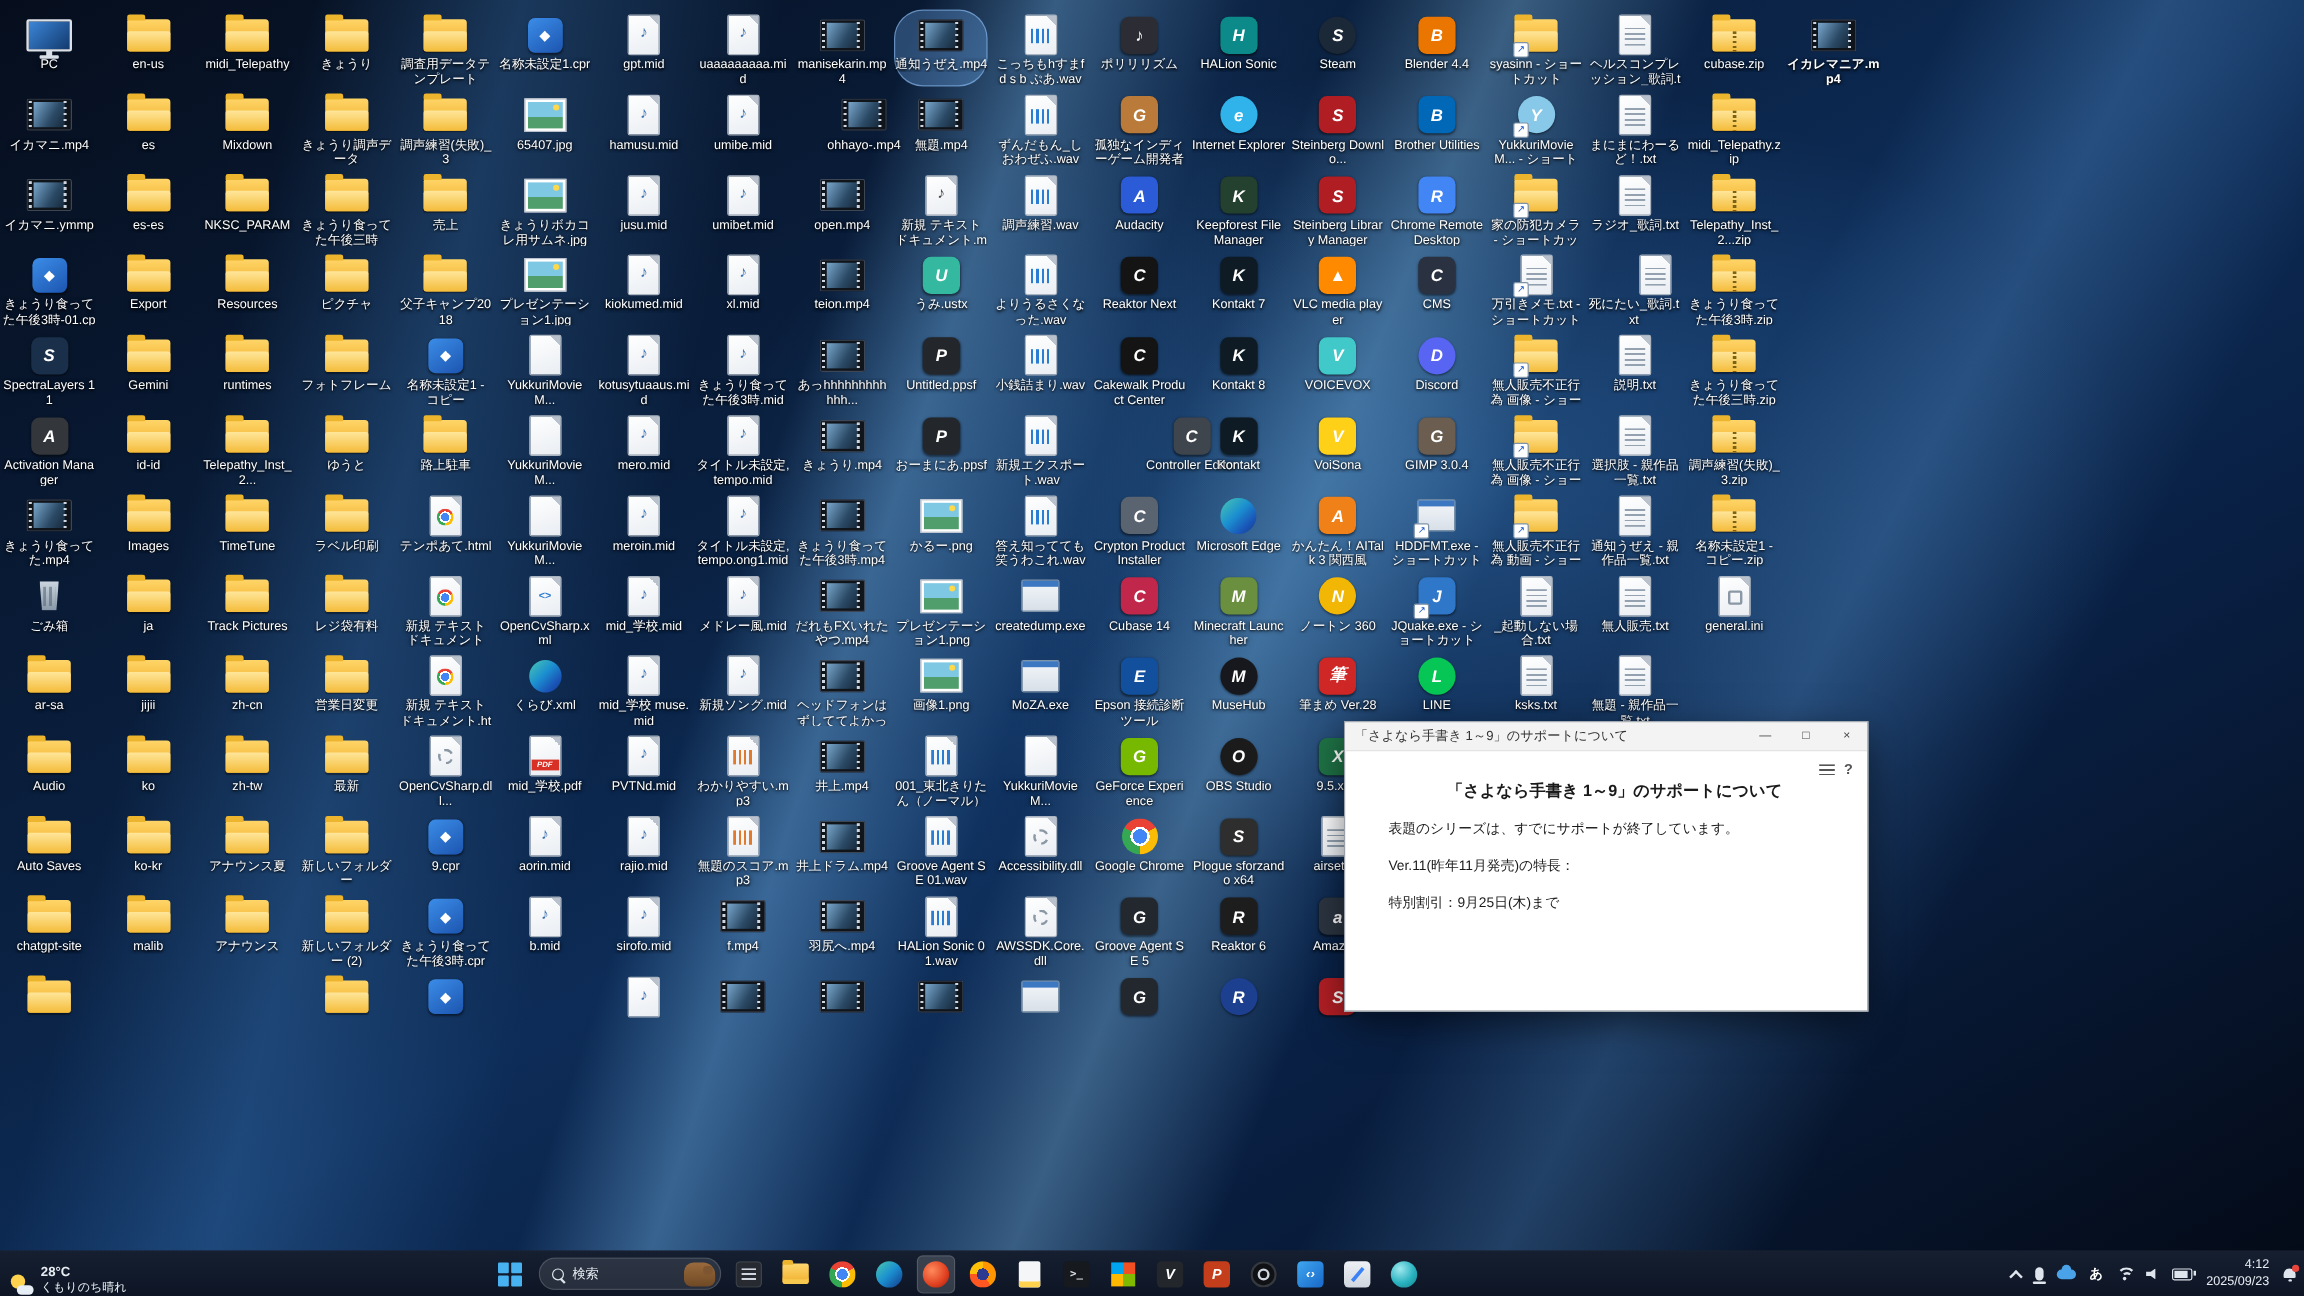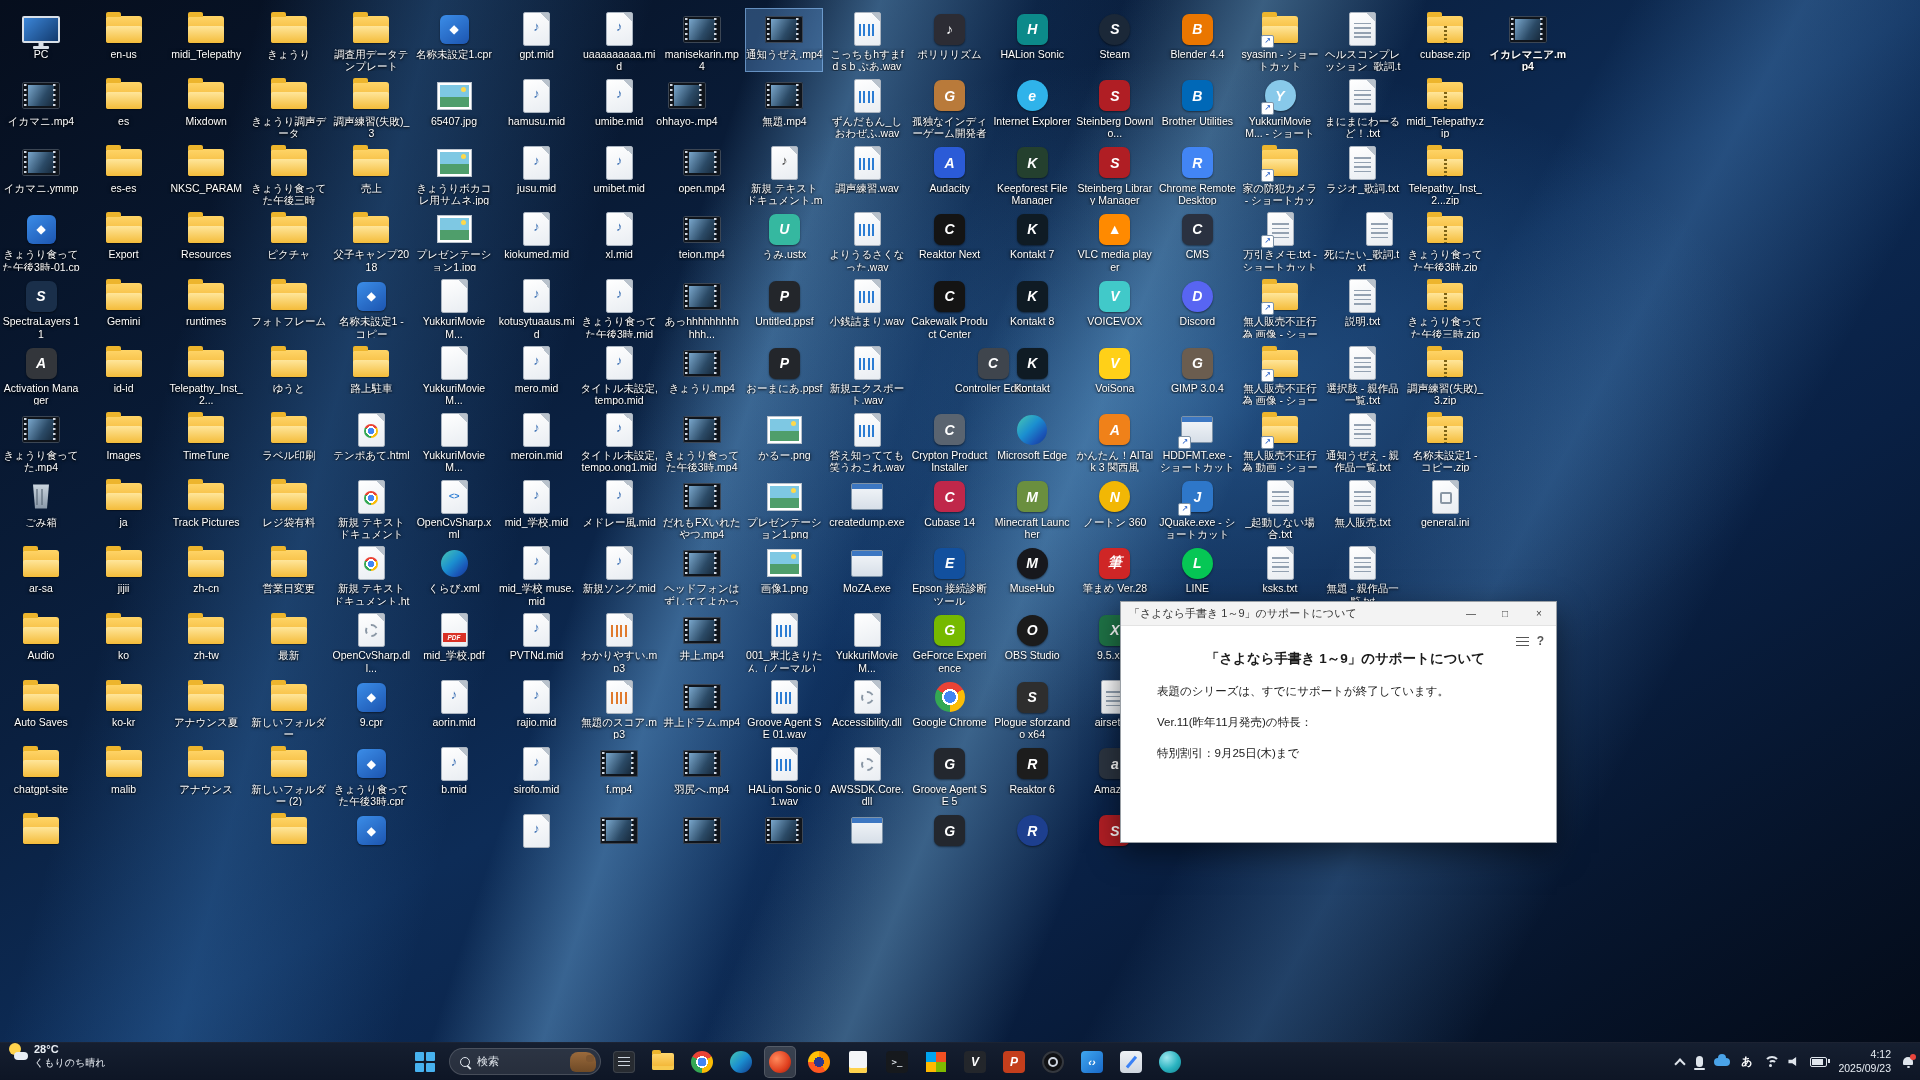--- a/index.html
+++ b/index.html
@@ -139,21 +139,21 @@
   .dlg-body p.ver{margin-top:12px;}
   .dlg-body ul{list-style:none;margin:2px 0 0;padding:0 0 0 18px;}
   .dlg-body li{position:relative;padding-left:12px;}
   .dlg-body li::before{content:'●';position:absolute;left:0;top:0;font-size:7px;line-height:19px;}
   .dlg-body p.foot{margin-top:12px;}
 
   
   .taskbar{position:absolute;left:0;right:0;bottom:0;height:37px;z-index:10;
     background:linear-gradient(rgba(22,32,50,.96),rgba(14,22,38,.98));
     border-top:1px solid rgba(255,255,255,.06);}
-  .weather{position:absolute;left:8px;top:0;bottom:0;display:flex;align-items:flex-start;gap:6px;}
+  .weather{position:absolute;left:8px;top:0;bottom:0;display:flex;align-items:flex-end;gap:6px;}
   .weather-ic{width:20px;height:18px;position:relative;display:inline-block;}
   .weather-ic::before{content:'';position:absolute;left:1px;top:0;width:12px;height:12px;border-radius:50%;background:#ffd34d;}
   .weather-ic::after{content:'';position:absolute;right:0;bottom:1px;width:14px;height:8px;border-radius:6px;background:#e8eef5;}
   .weather-text{color:#e8edf3;font-size:10px;line-height:1.25;}
   .weather-text b{font-size:11px;font-weight:bold;display:block;}
 
   .tb-center{position:absolute;left:408px;top:0;bottom:0;display:flex;align-items:center;gap:7px;}
   .start-btn{width:34px;height:32px;border:0;background:transparent;border-radius:5px;display:flex;
     align-items:center;justify-content:center;padding:0;}
   .winlogo{display:grid;grid-template-columns:9px 9px;grid-template-rows:9px 9px;gap:2px;}
@@ -815,21 +815,21 @@
           <i></i>
         </div>
         <div class="ilab">f.mp4</div>
       </div>
       <div class="dicon" style="left: 662.8px; top: 8px;">
         <div class="ig ig-video">
           <i></i>
         </div>
         <div class="ilab">manisekarin.mp4</div>
       </div>
-      <div class="dicon" style="left: 648px; top: 74.8px; align-items: center;">
+      <div class="dicon" style="left: 681px; top: 74.8px; align-items: center;">
         <div class="ig ig-video">
           <i></i>
         </div>
         <div class="ilab">ohhayo-.mp4</div>
       </div>
       <div class="dicon" style="left: 662.8px; top: 141.6px;">
         <div class="ig ig-video">
           <i></i>
         </div>
         <div class="ilab">open.mp4</div>
@@ -881,21 +881,21 @@
           <i></i>
         </div>
         <div class="ilab">井上ドラム.mp4</div>
       </div>
       <div class="dicon" style="left: 662.8px; top: 742.8px;">
         <div class="ig ig-video">
           <i></i>
         </div>
         <div class="ilab">羽尻へ.mp4</div>
       </div>
-      <div class="dicon selected" style="left: 745.4px; top: 8px;">
+      <div class="dicon selected" style="left: 745.4px; top: 8px; border-radius: 24px;">
         <div class="ig ig-video">
           <i></i>
         </div>
         <div class="ilab">通知うぜえ.mp4</div>
       </div>
       <div class="dicon" style="left: 745.4px; top: 74.8px;">
         <div class="ig ig-video">
           <i></i>
         </div>
         <div class="ilab">無題.mp4</div>

